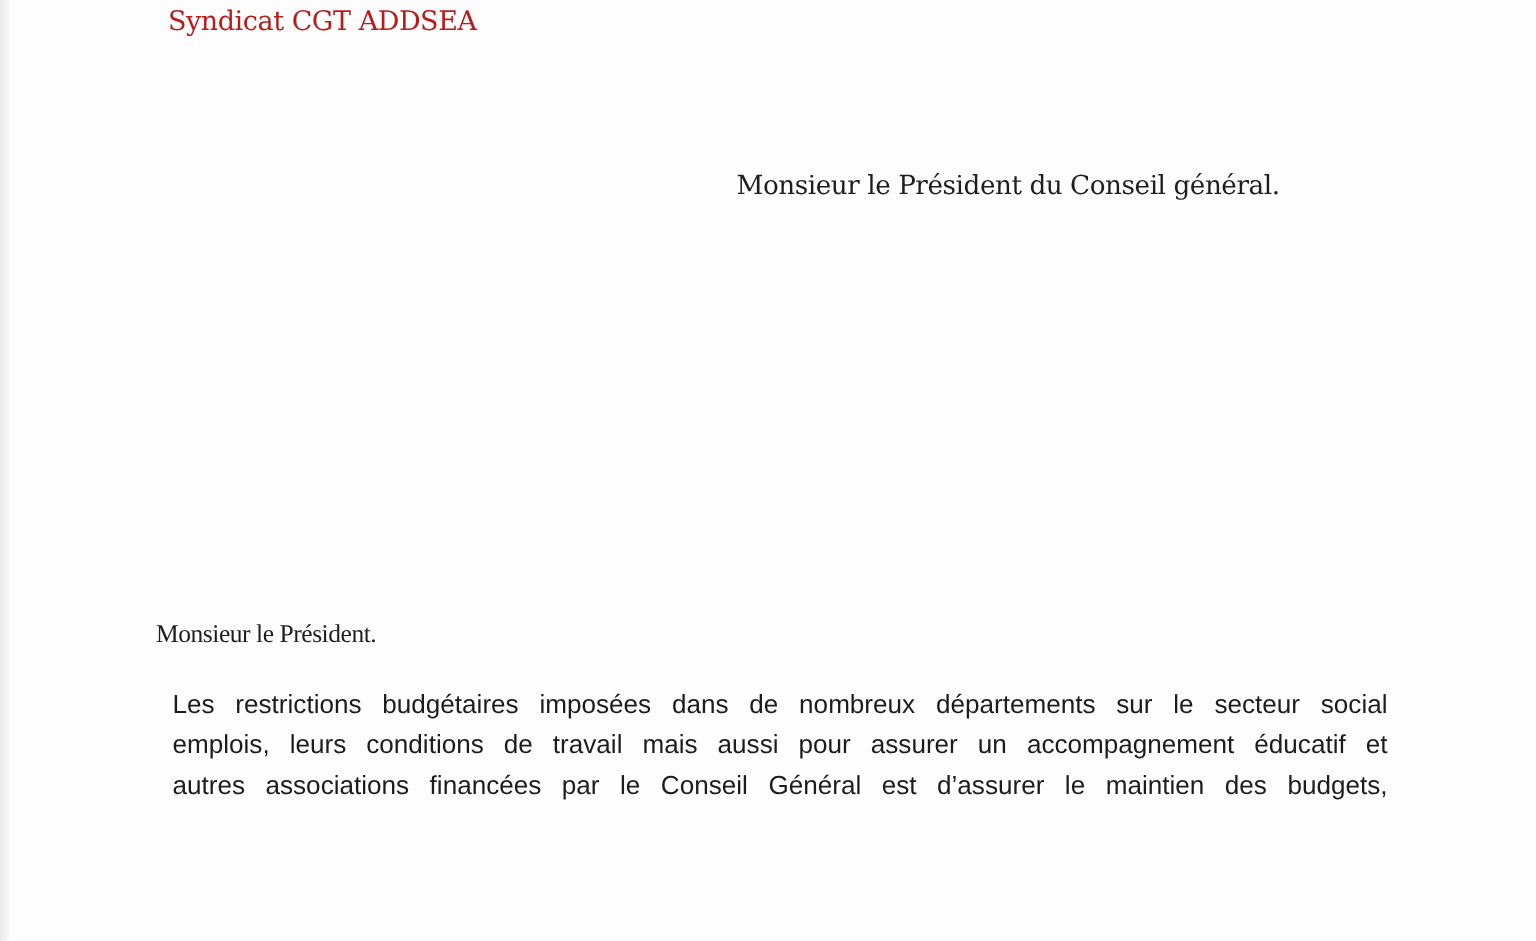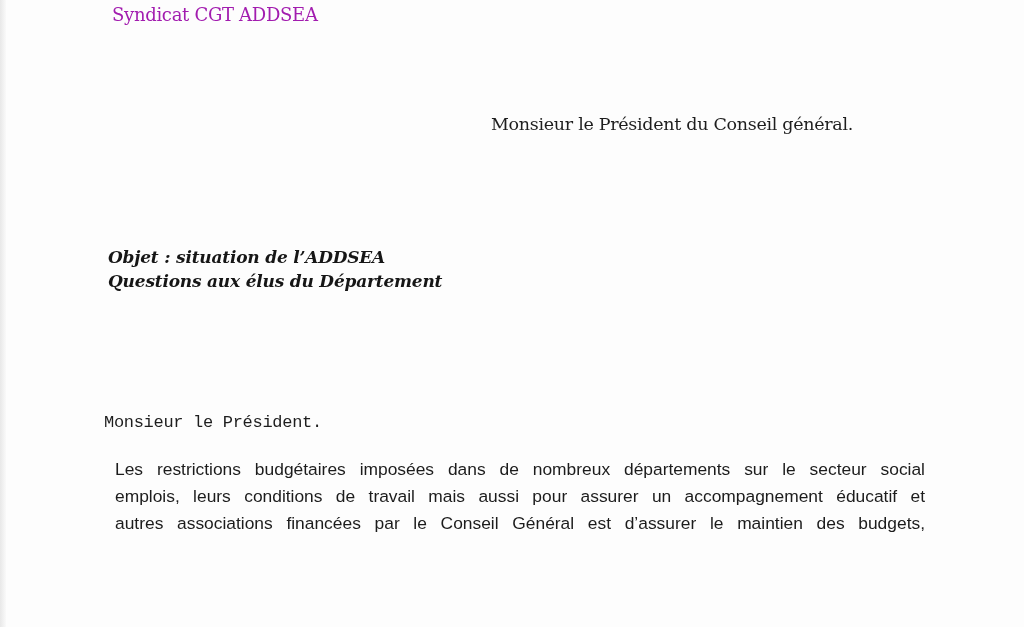--- a/index.html
+++ b/index.html
@@ -25,21 +25,21 @@
       left: 0; top: 0;
       width: 6px; height: 627px;
       background: linear-gradient(to right, #e8e8e8, #fafafa);
     }
     .sender {
       position: absolute;
       left: 112px; top: 4px;
       font-family: "DejaVu Serif", serif;
       font-size: 18px;
       letter-spacing: -0.3px;
-      color: #a21caf;
+      color: #b91c1c;
     }
     .recipient {
       position: absolute;
       left: 491px; top: 90px;
       font-family: "DejaVu Serif", serif;
       font-size: 17.5px;
       letter-spacing: -0.3px;
       color: #1e1e1e;
       margin-top: 24px;
     }
@@ -50,21 +50,21 @@
       font-weight: bold;
       font-style: italic;
       font-size: 17px;
       line-height: 24px;
       letter-spacing: -0.2px;
       color: #161616;
     }
     .salutation {
       position: absolute;
       left: 104px; top: 413px;
-      font-family: Liberation Mono, monospace;
+      font-family: Liberation Serif, serif;
       font-size: 17px;
       letter-spacing: -0.3px;
       color: #1e1e1e;
     }
     .body-para {
       position: absolute;
       left: 104px; top: 456px;
       width: 810px;
       font-family: "Liberation Sans", sans-serif;
       font-size: 17.4px;
@@ -85,24 +85,20 @@
 </head>
 <body>
 
 <div class="page">
   <div class="scan-edge"></div>
 
   <div class="sender">Syndicat CGT ADDSEA</div>
 
   <div class="recipient">Monsieur le Président du Conseil général.</div>
 
-  <div class="subject">
-    <div>Objet : situation de l’ADDSEA</div>
-    <div>Questions aux élus du Département</div>
-  </div>
 
   <div class="salutation">Monsieur le Président.</div>
 
   <div class="body-para">
     <span class="line justify">Les restrictions budgétaires imposées dans de nombreux départements sur le secteur social</span>
     <span class="line justify">emplois, leurs conditions de travail mais aussi pour assurer un accompagnement éducatif et</span>
     <span class="line justify">autres associations financées par le Conseil Général est d’assurer le maintien des budgets,</span>
   </div>
 </div>
 

